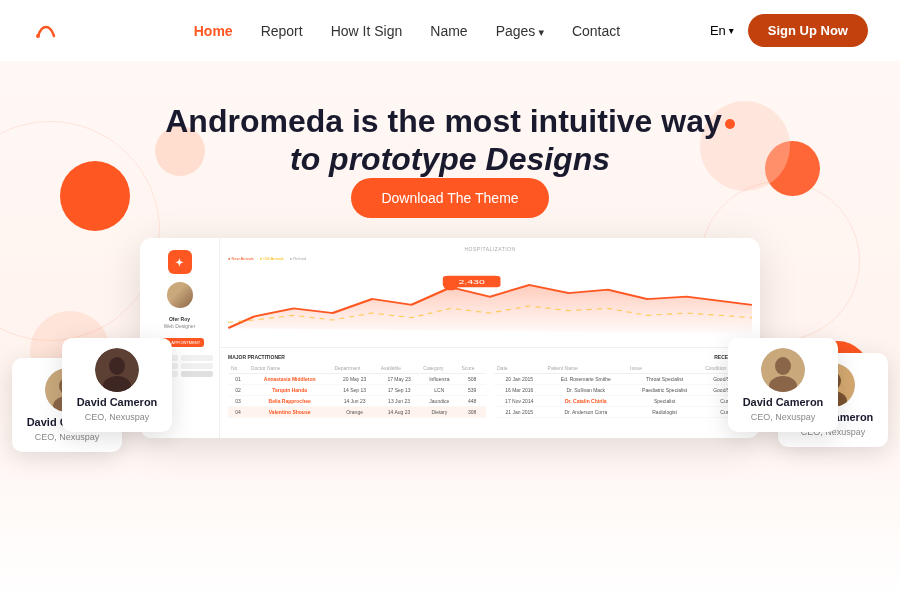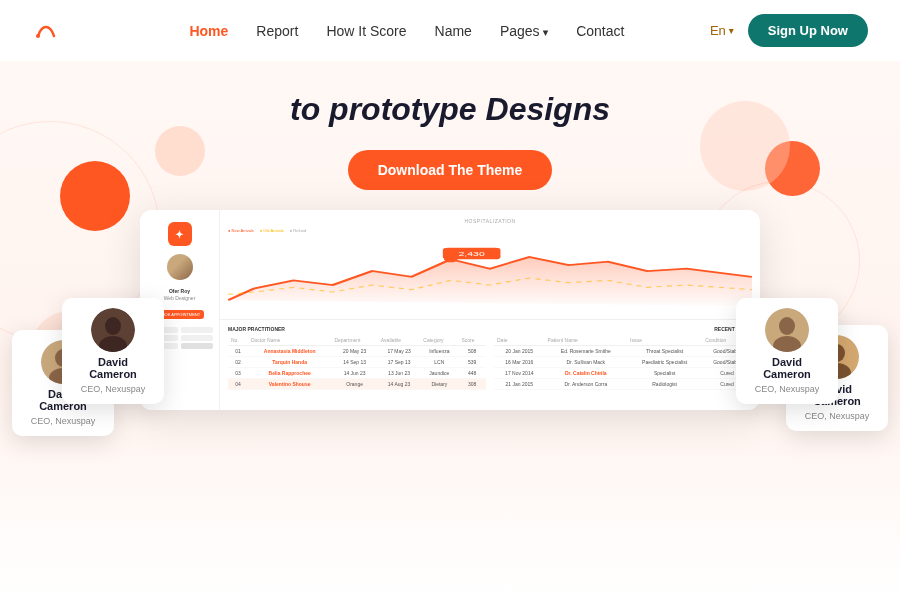--- a/index.html
+++ b/index.html
@@ -54,31 +54,31 @@
       content: ' ▾';
       font-size: 11px;
     }
     .nav-right {
       display: flex;
       align-items: center;
       gap: 14px;
     }
     .lang-btn {
       font-size: 13px;
-      color: #a16207;
+      color: #000000;
       background: none;
       border: none;
       cursor: pointer;
       display: flex;
       align-items: center;
       gap: 3px;
     }
     .lang-btn::after { content: ' ▾'; font-size: 10px; }
     .signup-btn {
-      background: #0f766e;
+      background: #c2410c;
       color: #fff;
       border: none;
       border-radius: 24px;
       padding: 9px 20px;
       font-size: 13px;
       font-weight: 600;
       cursor: pointer;
     }
 
     
@@ -179,28 +179,27 @@
     .hero-subtitle {
       font-size: 32px;
       font-weight: 800;
       color: #1a1a2e;
       position: relative;
       z-index: 2;
       font-style: italic;
     }
     .download-btn {
       display: inline-block;
-      margin-top: 22px;
       background: #ff5722;
       color: #fff;
       border: none;
       border-radius: 24px;
       padding: 12px 30px;
       font-size: 14px;
-      font-weight: 700;
+      font-weight: 400;
       cursor: pointer;
       position: relative;
       z-index: 2;
     }
 
     
     .dashboard-wrapper {
       position: relative;
       margin-top: 20px;
       z-index: 2;
@@ -353,21 +352,21 @@
     .profile-card {
       position: absolute;
       background: #fff;
       border-radius: 10px;
       box-shadow: 0 6px 24px rgba(0,0,0,0.13);
       padding: 10px 14px;
       display: flex;
       flex-direction: column;
       align-items: center;
       gap: 4px;
-      width: 102px;
+      width: 110px;
     }
     .profile-avatar {
       width: 44px; height: 44px;
       border-radius: 50%;
       overflow: hidden;
       background: #ddd;
     }
     .profile-name {
       font-size: 11px;
       font-weight: 700;
@@ -404,21 +403,21 @@
   <div class="logo">
     <svg class="logo-icon" viewBox="0 0 28 28" fill="none">
       <path d="M6 19 Q9 10 14 10 Q19 10 22 19" stroke="#ff5722" stroke-width="2.5" fill="none" stroke-linecap="round"></path>
       <circle cx="6" cy="19" r="2" fill="#ff5722"></circle>
     </svg>
   </div>
 
   <ul class="nav-links">
     <li><a href="#" class="active">Home</a></li>
     <li><a href="#">Report</a></li>
-    <li><a href="#">How It Score</a></li>
+    <li><a href="#">How It Sign</a></li>
     <li><a href="#">Name</a></li>
     <li><a href="#" class="has-arrow">Pages</a></li>
     <li><a href="#">Contact</a></li>
   </ul>
 
   <div class="nav-right">
     <button class="lang-btn">En</button>
     <button class="signup-btn">Sign Up Now</button>
   </div>
 </nav>
@@ -431,20 +430,23 @@
   <div class="deco-circle deco-orange-right-mid"></div>
   <div class="deco-circle deco-peach-left-top"></div>
   <div class="deco-circle deco-peach-right-top"></div>
   <div class="deco-circle deco-peach-left-mid"></div>
   <div class="deco-circle deco-small-orange-1"></div>
   <div class="deco-circle deco-small-orange-2"></div>
   <div class="deco-outline deco-outline-1"></div>
   <div class="deco-outline deco-outline-2"></div>
 
   
+  <h1 class="hero-title">
+    <span>Andromeda is the most intuitive way</span><span class="dot"></span>
+  </h1>
   <h1 class="hero-subtitle">to prototype Designs</h1>
 
   <button class="download-btn">Download The Theme</button>
 
   
   <div class="dashboard-wrapper">
     <div class="dashboard-main">
       <div class="dash-inner">
 
         <div class="dash-sidebar">

